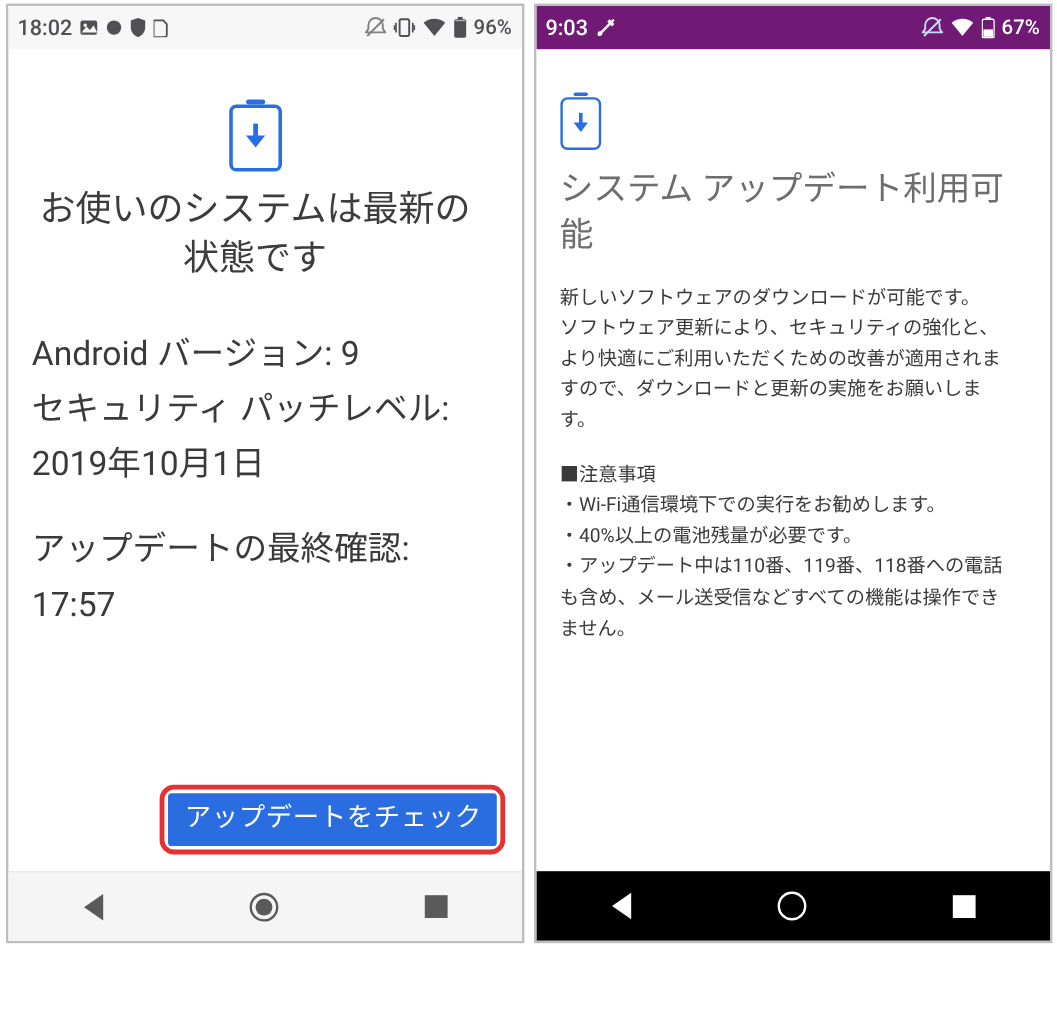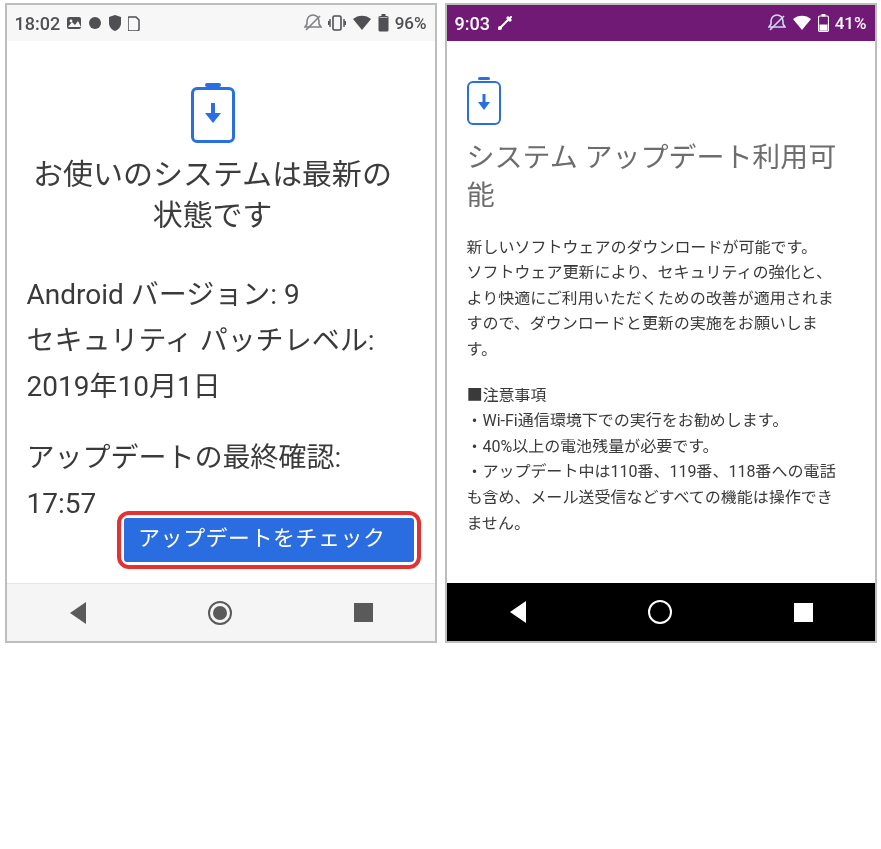--- a/index.html
+++ b/index.html
@@ -10,21 +10,21 @@
     height: 849px;
     display: flex;
     align-items: flex-start;
     justify-content: center;
     padding: 3px;
     gap: 8px;
   }
   .phone {
     position: relative;
     width: 432px;
-    height: 640px;
+    height: 783px;
     border: 2px solid #bdbdbd;
     background: #fff;
     display: flex;
     flex-direction: column;
     overflow: hidden;
   }
   
   .statusbar {
     height: 36px;
     display: flex;
@@ -116,21 +116,21 @@
     right: 14px;
     bottom: 72px;
     border: 4px solid #e53131;
     border-radius: 12px;
     padding: 3px;
   }
   .cta-btn {
     background: #2a6de0;
     color: #fff;
     font-size: 22px;
-    padding: 10px 28px 12px 14px;
+    padding: 10px 12px 12px 14px;
     border-radius: 3px;
     letter-spacing: 0.5px;
     display: inline-block;
     line-height: 1;
   }
 
   
   .navbar {
     height: 58px;
     border-top: 1px solid #e6e6e6;
@@ -269,21 +269,21 @@
             <path d="M10 15 L1 4 C6 -0.5 14 -0.5 19 4 Z" fill="#fff"></path>
           </svg>
         </span>
       <span class="sb-ico">
           <svg width="11" height="18" viewBox="0 0 11 18">
             <rect x="0.5" y="2" width="10" height="15.5" rx="1.5" fill="none" stroke="#fff" stroke-width="1.2"></rect>
             <rect x="3.5" y="0" width="4" height="2.5" fill="#fff"></rect>
             <rect x="1.5" y="10.5" width="8" height="6.2" fill="#fff"></rect>
           </svg>
         </span>
-      <span class="battpct">41%</span>
+      <span class="battpct">67%</span>
     </div>
   </div>
 
   <div class="content">
     <div class="icon-slot">
       <div class="dev-icon">
           <div class="arrow"></div>
         </div>
     </div>
     <div class="title-r">システム アップデート利用可能</div>

